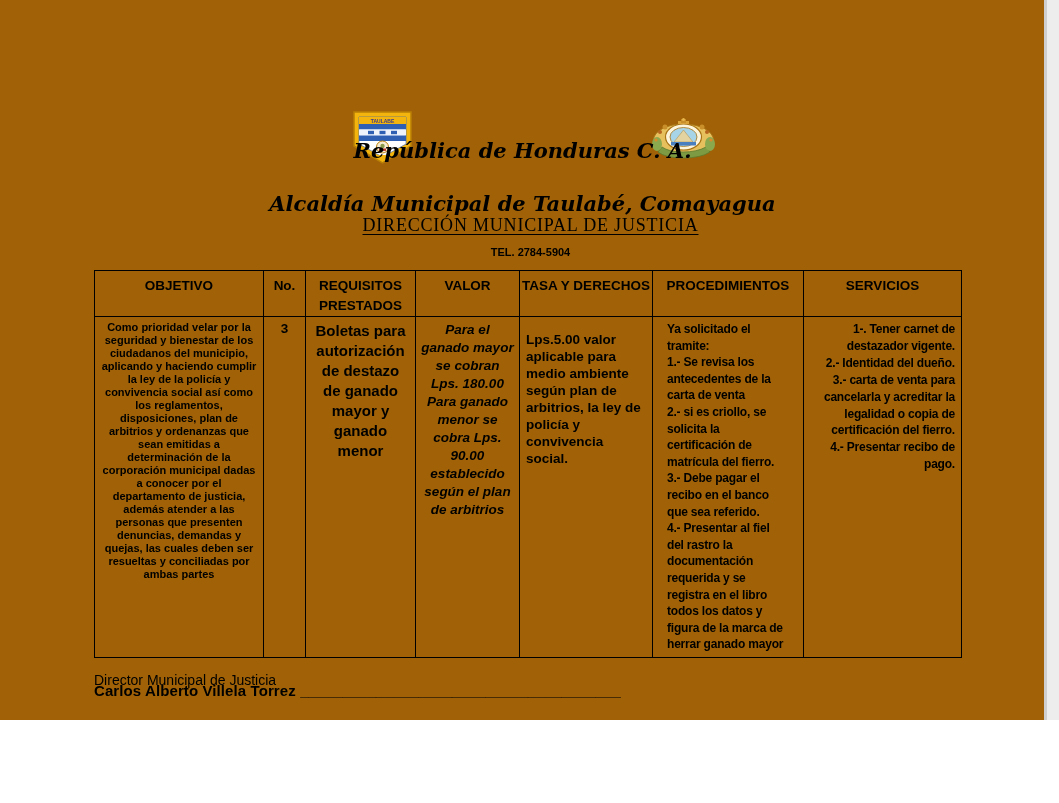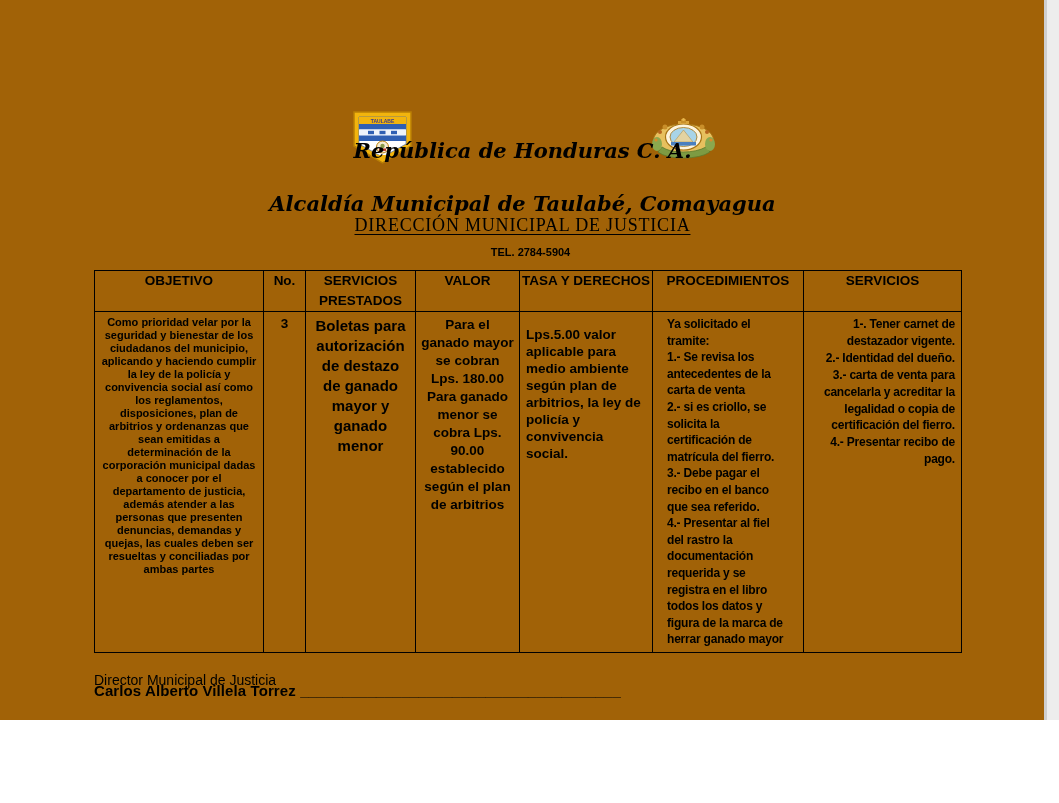--- a/index.html
+++ b/index.html
@@ -28,21 +28,21 @@
     position: absolute; left: 0; width: 1045px;
     text-align: center;
     font-family: "DejaVu Serif", serif;
     font-style: italic;
     font-weight: bold;
     color: #000;
   }
   .script-line.l1 { top: 138px; font-size: 21px; }
   .script-line.l2 { top: 191px; font-size: 21px; }
   .doc-title {
-    position: absolute; top: 215px; left: 0; width: 1045px;
+    position: absolute; top: 215px; left: 8px; width: 1045px;
     text-align: center;
     font-family: "Liberation Serif", serif;
     font-size: 18px;
     letter-spacing: 0.8px;
     text-decoration: underline;
     text-underline-offset: 3px;
   }
   .tel-line {
     position: absolute; top: 246px; left: 0; width: 1045px;
     text-align: center;
@@ -59,38 +59,39 @@
   table.services th, table.services td {
     border: 1.6px solid #000;
     vertical-align: top;
     overflow: hidden;
   }
   table.services th {
     height: 41px;
     font-size: 13.5px;
     font-weight: bold;
     text-align: center;
+    padding-top: 5px;
     line-height: 20px;
   }
   table.services td { height: 291px; }
   td.c-objetivo {
     font-size: 11px; font-weight: bold; text-align: center;
     line-height: 13px; padding: 4px 5px;
   }
   td.c-no {
     font-size: 13.5px; font-weight: bold; text-align: center;
     padding-top: 4px;
   }
   td.c-servicios {
     font-size: 15px; font-weight: bold; text-align: center;
     line-height: 20px; padding: 4px 6px;
   }
   td.c-valor {
     font-size: 13.5px; font-weight: bold; text-align: center;
-    line-height: 18px; padding: 4px 5px; white-space: pre-line;
+    line-height: 18px; padding: 4px 5px; white-space: pre-line; font-style: italic;
   }
   td.c-tasa {
     font-size: 13.5px; font-weight: bold; text-align: left;
     line-height: 17px; padding: 14px 6px;
   }
   td.c-proc {
     font-size: 12px; font-weight: bold; text-align: left;
     line-height: 16.6px; padding: 4px 14px; white-space: pre-line;
     letter-spacing: -0.2px;
   }
@@ -170,21 +171,21 @@
       <col style="width:110px">
       <col style="width:104px">
       <col style="width:133px">
       <col style="width:151px">
       <col style="width:158px">
     </colgroup>
     <thead>
       <tr>
         <th>OBJETIVO</th>
         <th>No.</th>
-        <th>SERVICIOS PRESTADOS</th>
+        <th>REQUISITOS PRESTADOS</th>
         <th>VALOR</th>
         <th>TASA Y DERECHOS</th>
         <th>PROCEDIMIENTOS</th>
         <th>SERVICIOS</th>
       </tr>
     </thead>
     <tbody>
       <tr>
         <td class="c-objetivo">Como prioridad velar por la seguridad y bienestar de los ciudadanos del municipio, aplicando y haciendo cumplir la ley de la policía y convivencia social así como los reglamentos, disposiciones, plan de arbitrios y ordenanzas que sean emitidas a determinación de la corporación municipal dadas a conocer por el departamento de justicia, además atender a las personas que presenten denuncias, demandas y quejas, las cuales deben ser resueltas y conciliadas por ambas partes</td>
         <td class="c-no">3</td>

